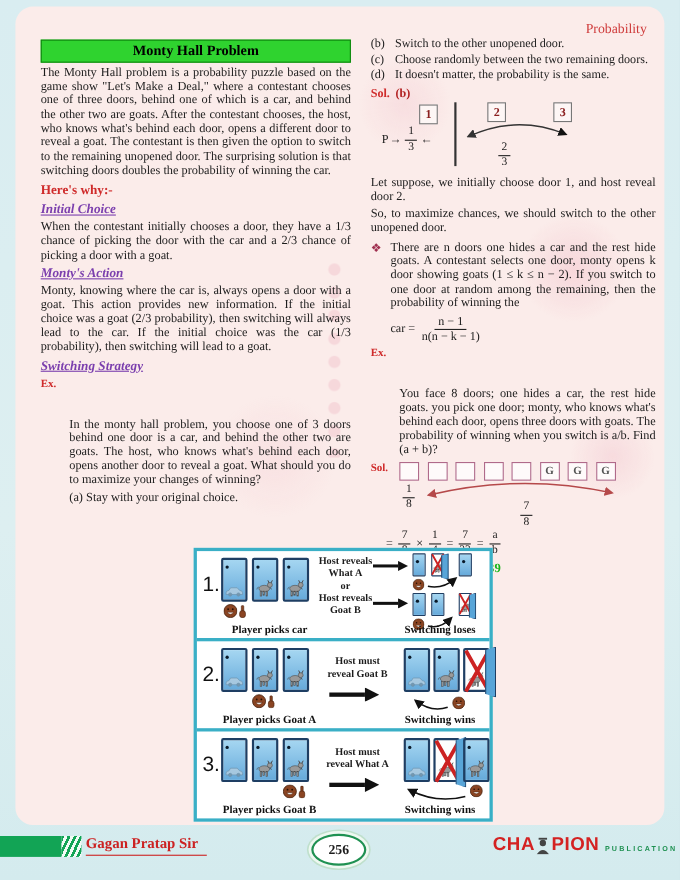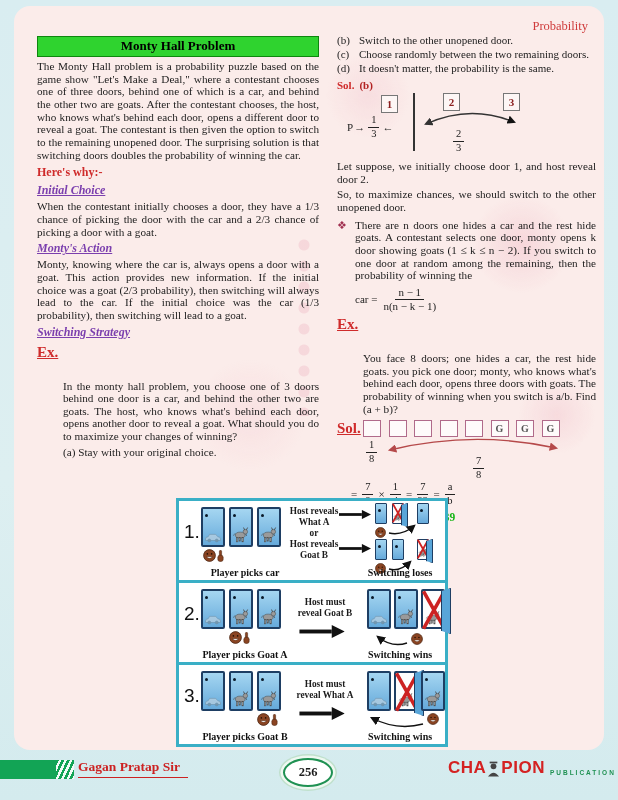--- a/index.html
+++ b/index.html
@@ -23,21 +23,21 @@
 
   
   .col-left{position:absolute;left:37px;top:36px;width:282px;}
   .col-right{position:absolute;left:337px;top:34px;width:259px;font-size:11px;}
   .titlebar{background:#2fd32f;border:1.5px solid #0e860e;text-align:center;
     font-weight:bold;font-size:13px;padding:1px 0 2px;color:#000;margin-bottom:3px;}
   .hereswhy{color:#cf2b2b;font-weight:bold;font-size:12px;margin:4px 0 2px;}
   .subhead{color:#7b3fae;font-weight:bold;font-style:italic;text-decoration:underline;
     text-align:left;font-size:12px;margin:3px 0 2px;}
   .exrow{display:flex;margin-top:4px;}
-  .exlabel{flex:0 0 26px;color:#cf2b2b;font-weight:bold;font-size:15px;text-decoration:underline;}
+  .exlabel{flex:0 0 26px;color:#cf2b2b;font-weight:bold;font-size:10px;}
   .exbody{flex:1;margin-top:36px;}
   .opt-a{margin-left:26px;margin-top:3px;text-align:left;}
 
   .optrow{display:flex;margin-bottom:2px;}
   .optlabel{flex:0 0 22px;}
   .opttext{flex:1;text-align:justify;}
 
   .solhead{display:flex;gap:5px;margin:5px 0 2px;}
   .solword{color:#cf2b2b;font-weight:bold;}
   .solans{color:#b22222;font-weight:bold;}

